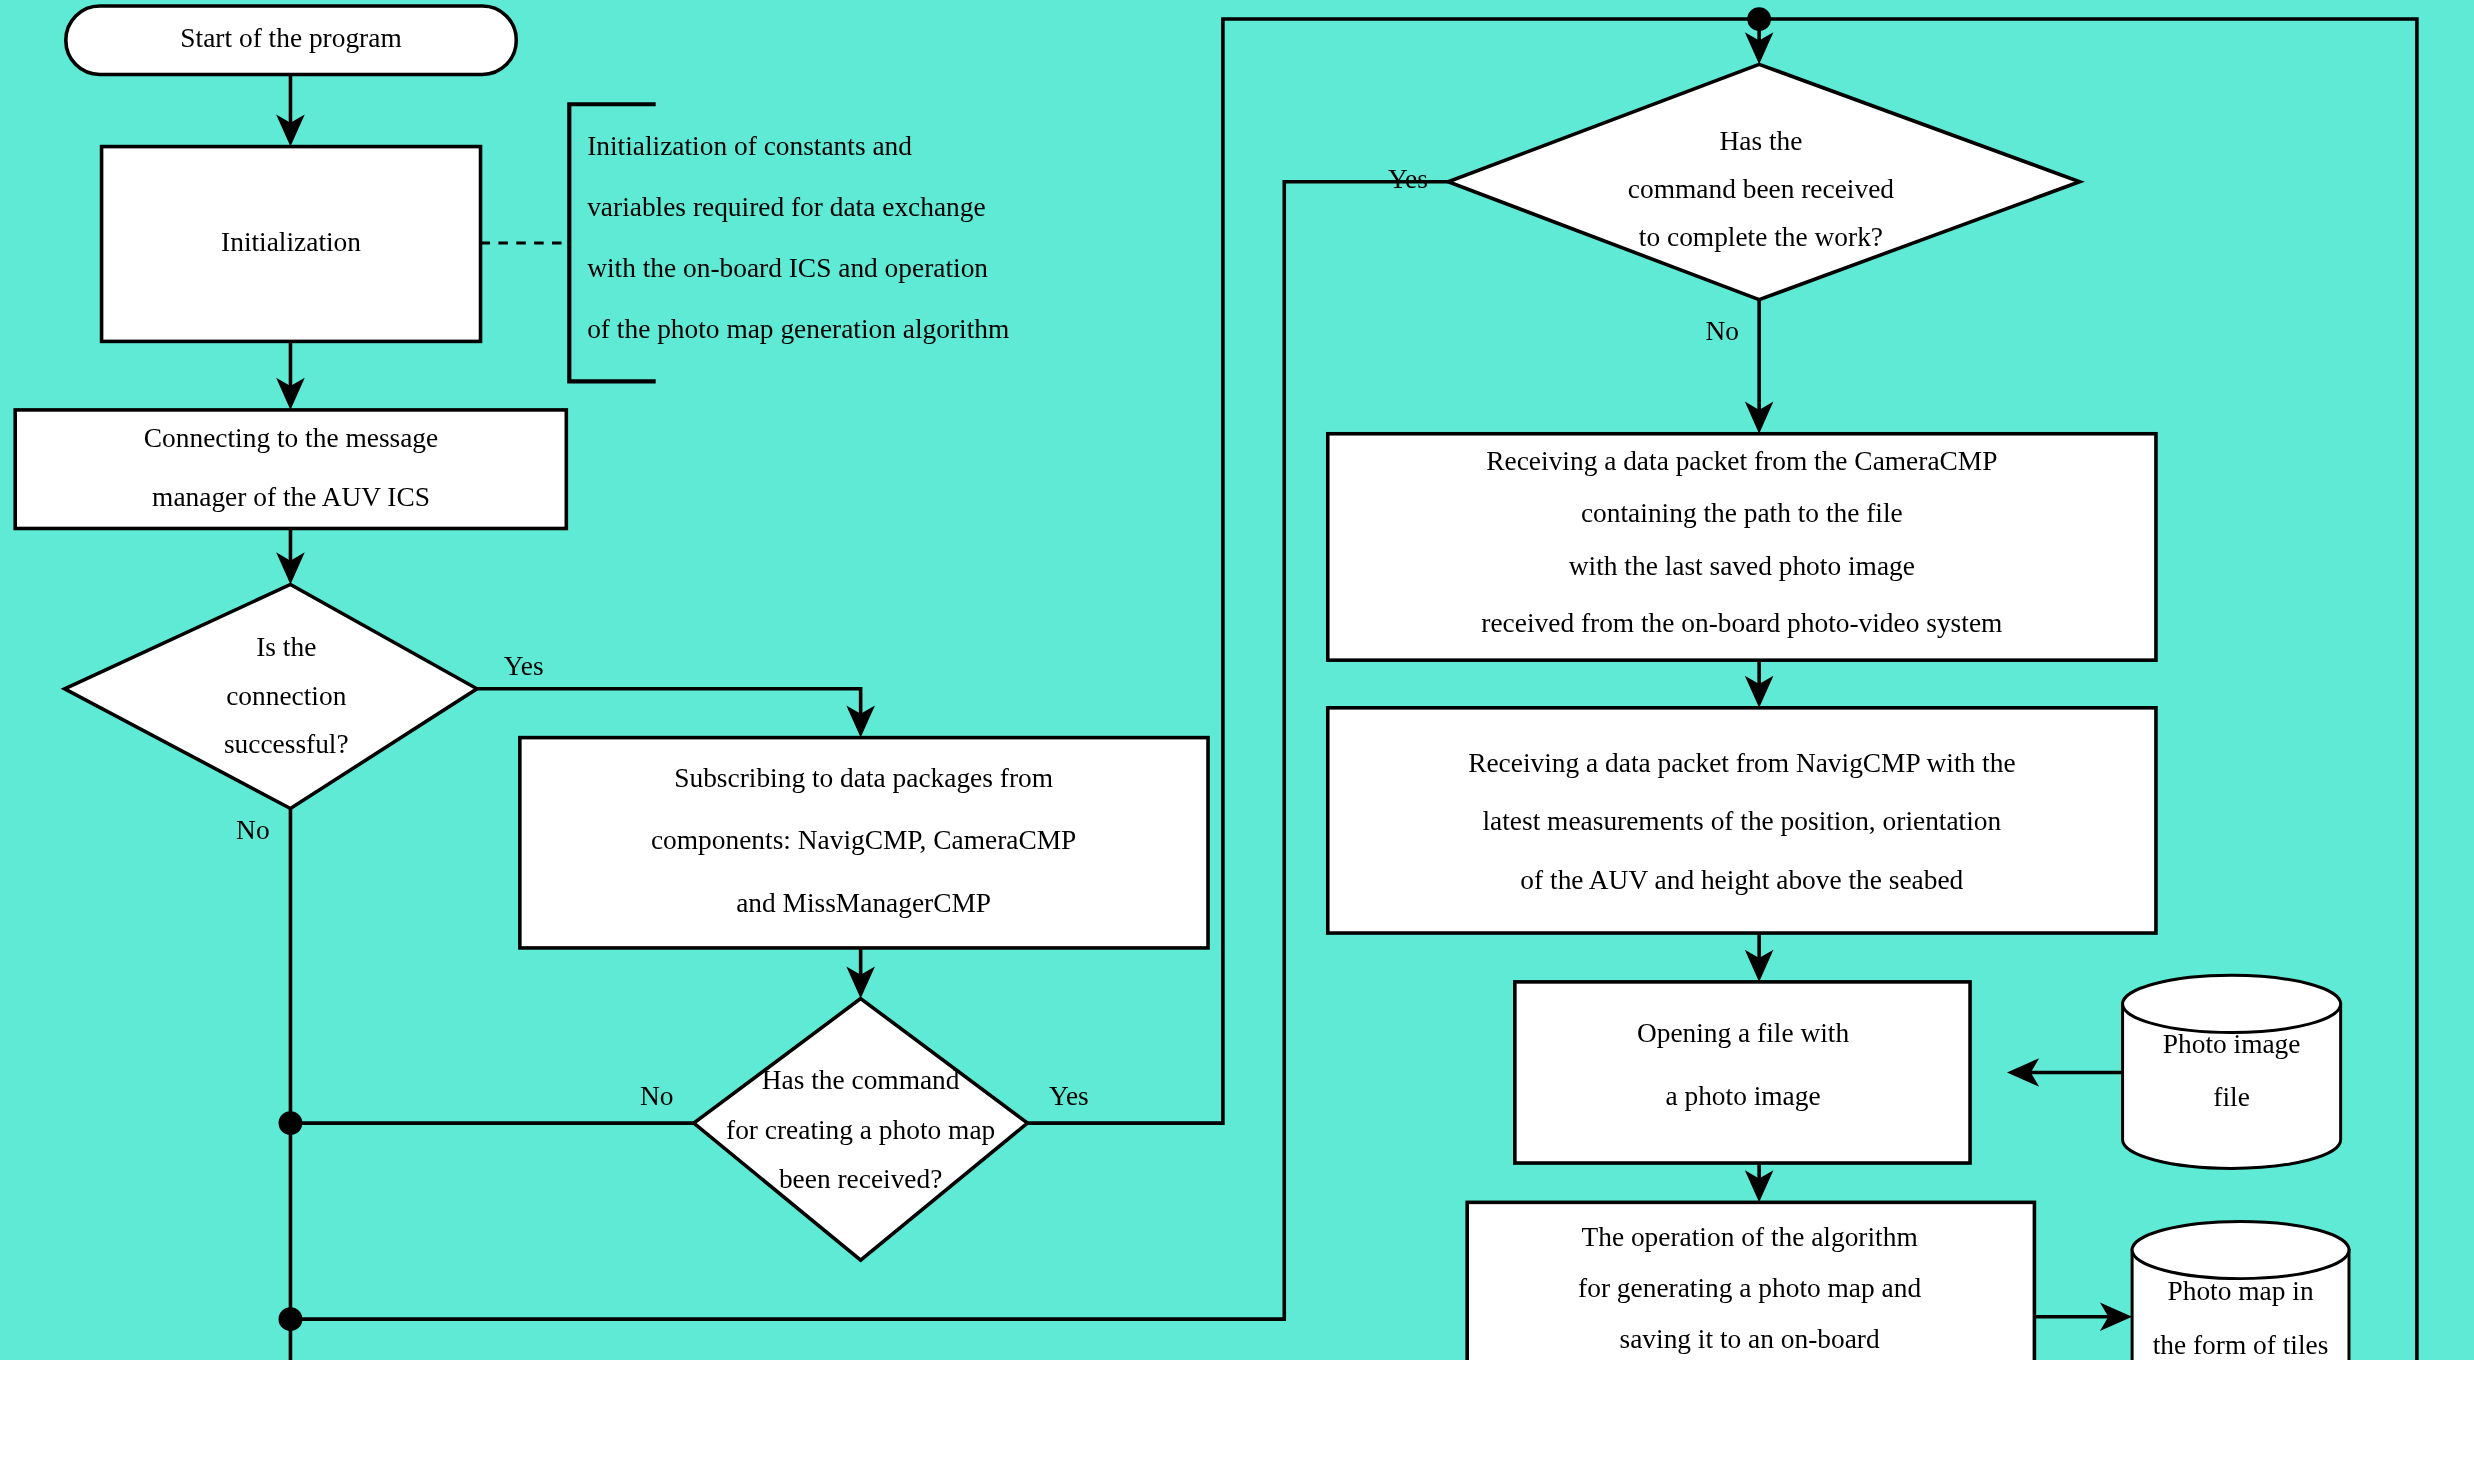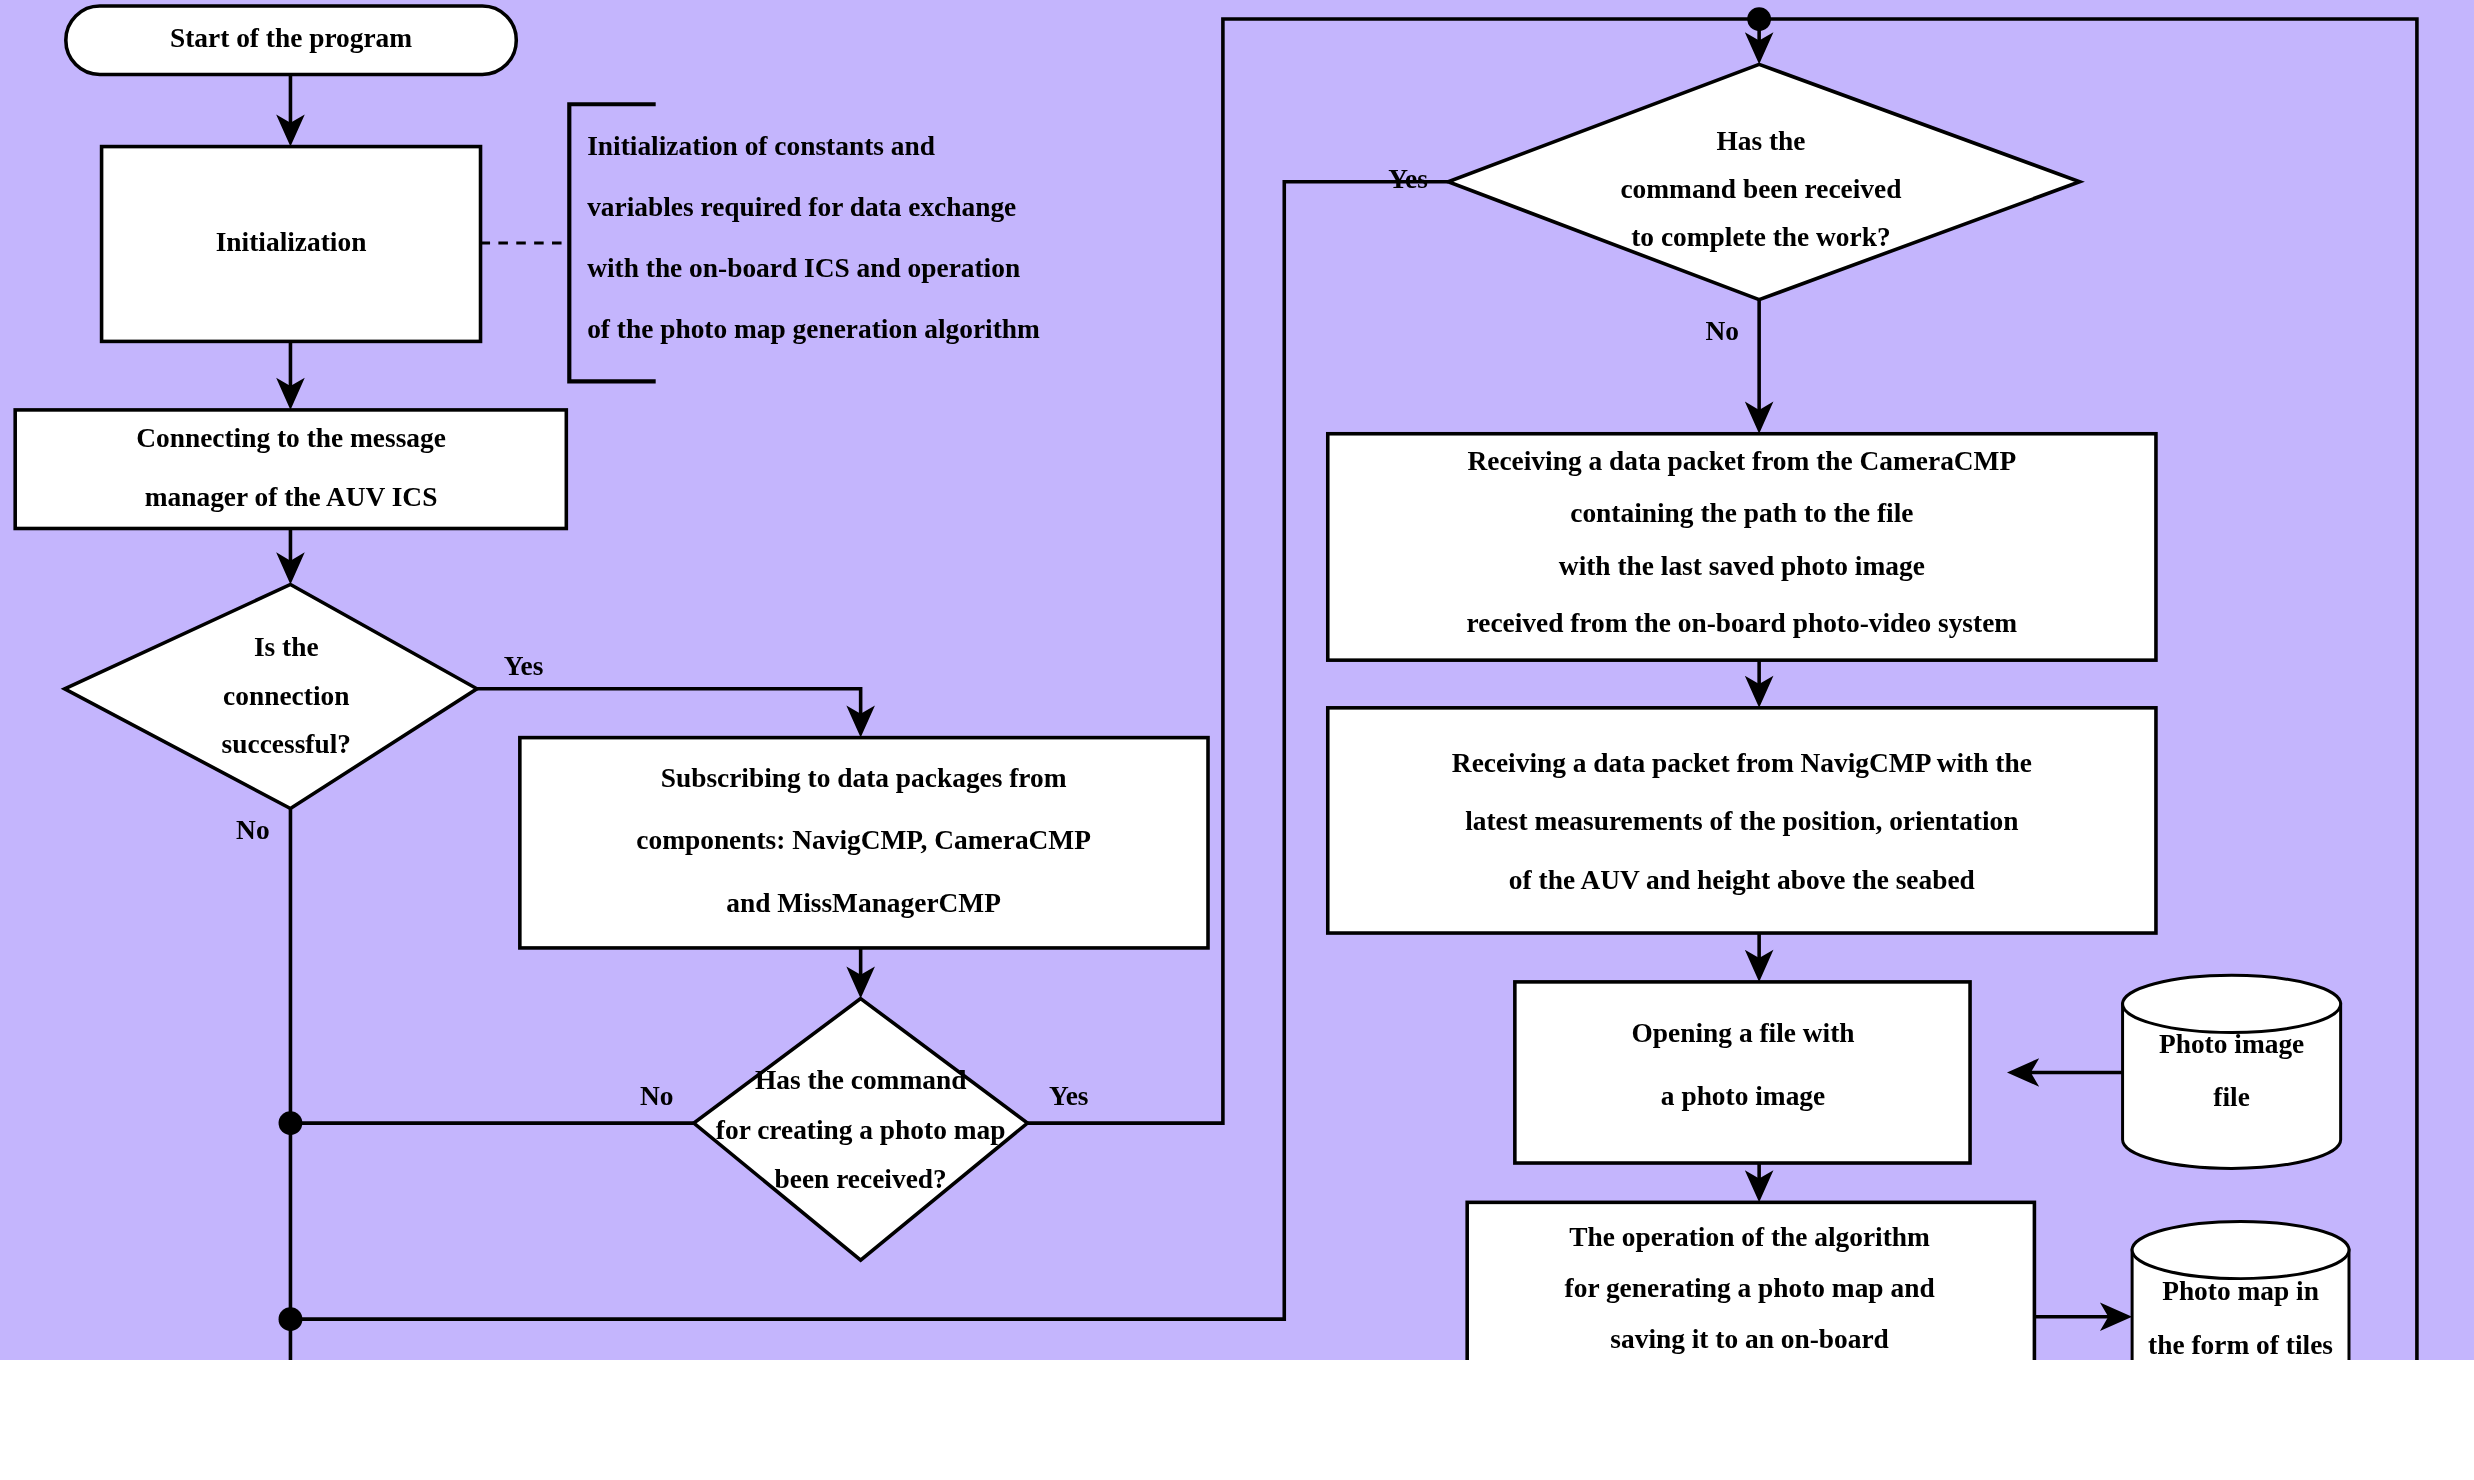--- a/index.html
+++ b/index.html
@@ -4,23 +4,22 @@
 <style>
   html, body {
     margin: 0;
     padding: 0;
     background: #ffffff;
   }
   #canvas-wrap {
     position: relative;
     width: 2475px;
     height: 1360px;
-    background: #c4b5fd;
+    background: #5eead4;
     overflow: hidden;
-    font-weight: bold;
   }
   svg#flow {
     position: absolute;
     top: 0;
     left: 0;
     width: 2475px;
     height: 1480px;
   }
   .shape-stroke {
     fill: #ffffff;

